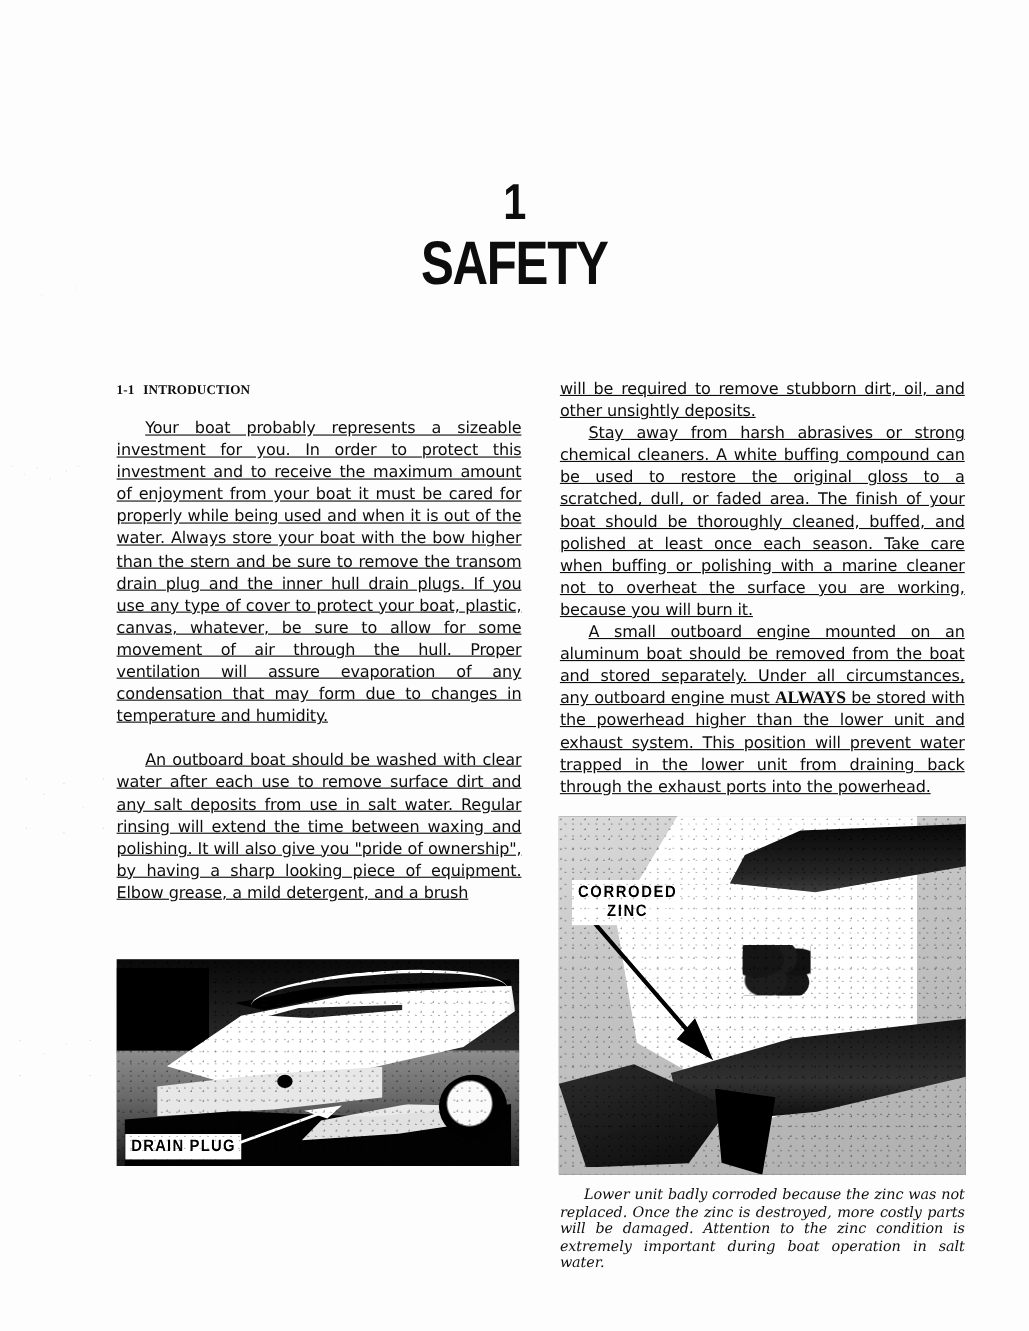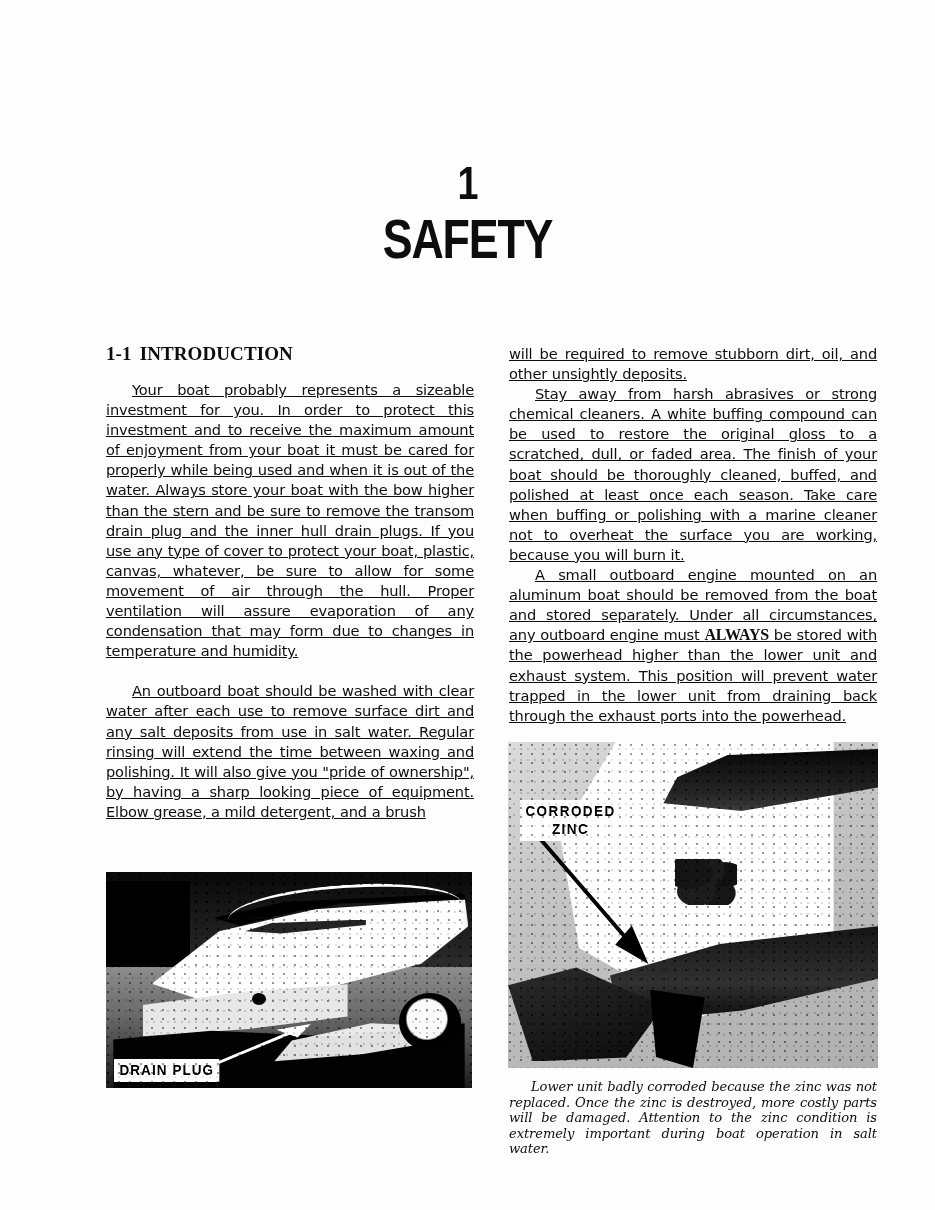--- a/index.html
+++ b/index.html
@@ -88,21 +88,21 @@
     position: absolute;
     top: 344px;
     width: 368px;
   }
   .col-left  { left: 106px; }
   .col-right { left: 509px; }
 
   .section-head {
     font-family: "Liberation Serif", serif;
     font-weight: bold;
-    font-size: 19px;
+    font-size: 12px;
     line-height: 20px;
     letter-spacing: .1px;
     margin: 0 0 16px 0;
     white-space: nowrap;
   }
   .section-head .num { margin-right: 8px; }
   .head-2 { font-size: 16.6px; letter-spacing: -.1px; }
 
   p.body {
     margin: 0;
@@ -125,21 +125,21 @@
   }
   .gap { height: 20px; }
 
   
   .photo {
     position: absolute;
     overflow: hidden;
     background: #737373;
     filter: grayscale(1) contrast(1.18);
   }
-  .photo-left  { left: 106px; top: 872px; width: 366px; height: 216px; }
+  .photo-left  { left: 106px; top: 872px; width: 366px; height: 188px; }
   .photo-right { left: 508px; top: 742px; width: 370px; height: 326px; }
 
   .grain {
     position: absolute; inset: 0;
     opacity: .55;
     background-image:
       radial-gradient(circle at 2px 3px, rgba(0,0,0,.75) .7px, transparent .9px),
       radial-gradient(circle at 6px 7px, rgba(0,0,0,.55) .6px, transparent .8px),
       radial-gradient(circle at 9px 2px, rgba(255,255,255,.5) .6px, transparent .8px);
     background-size: 11px 9px, 7px 11px, 13px 7px;

